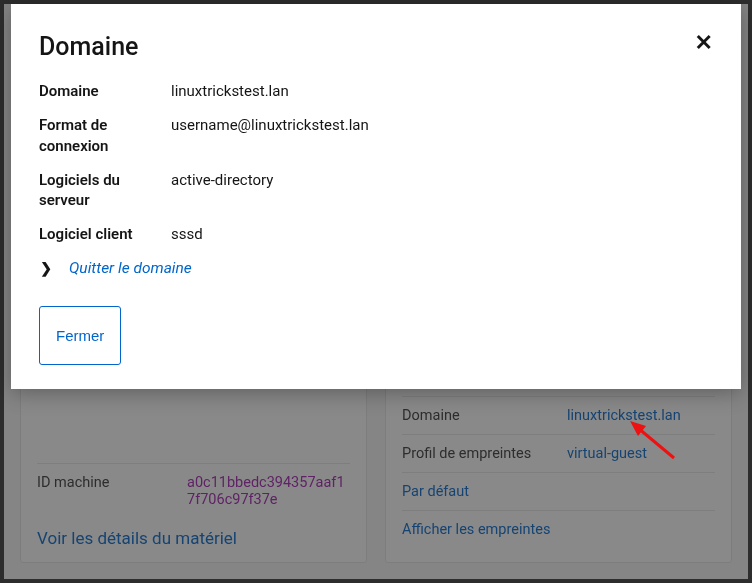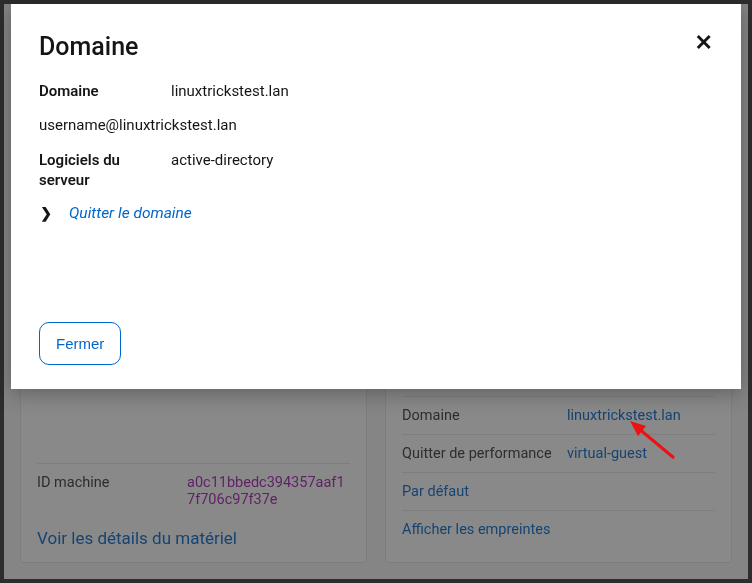--- a/index.html
+++ b/index.html
@@ -117,23 +117,23 @@
     font-style: italic;
   }
 
   .modal-footer {
     margin-top: 26px;
   }
   .btn-close {
     background: #fff;
     border: 1px solid #0066cc;
     color: #0066cc;
-    padding: 12px 16px;
+    padding: 20px 16px;
     font-size: 15px;
-    border-radius: 10px;
+    border-radius: 3px;
     cursor: pointer;
   }
 
   
   .arrow {
     position: absolute;
     z-index: 20;
     pointer-events: none;
   }
 </style>
@@ -150,21 +150,21 @@
     <div class="bg-footer-link">Voir les détails du matériel</div>
   </div>
 
   <div class="card">
     <div class="bg-filler"></div>
     <div class="bg-row">
       <div class="bg-label" style="width:165px">Domaine</div>
       <div class="bg-value bg-link">linuxtrickstest.lan</div>
     </div>
     <div class="bg-row">
-      <div class="bg-label" style="width:165px">Quitter de performance</div>
+      <div class="bg-label" style="width:165px">Profil de empreintes</div>
       <div class="bg-value bg-link">virtual-guest</div>
     </div>
     <div class="bg-row">
       <div class="bg-value bg-link">Par défaut</div>
     </div>
     <div class="bg-row">
       <div class="bg-value bg-link">Afficher les empreintes</div>
     </div>
   </div>
 </div>
@@ -176,25 +176,30 @@
     <div class="modal-title">Domaine</div>
     <div class="close-icon">✕</div>
   </div>
 
   <div class="modal-body">
     <div class="m-row">
       <div class="m-label">Domaine</div>
       <div class="m-value">linuxtrickstest.lan</div>
     </div>
     <div class="m-row">
+      <div class="m-label">Format de connexion</div>
       <div class="m-value">username@linuxtrickstest.lan</div>
     </div>
     <div class="m-row">
       <div class="m-label">Logiciels du serveur</div>
       <div class="m-value">active-directory</div>
+    </div>
+    <div class="m-row">
+      <div class="m-label">Logiciel client</div>
+      <div class="m-value">sssd</div>
     </div>
 
     <div class="leave-row">
       <span class="chevron-right-icon">❯</span>
       <span class="leave-link">Quitter le domaine</span>
     </div>
   </div>
 
   <div class="modal-footer">
     <button class="btn-close">Fermer</button>

